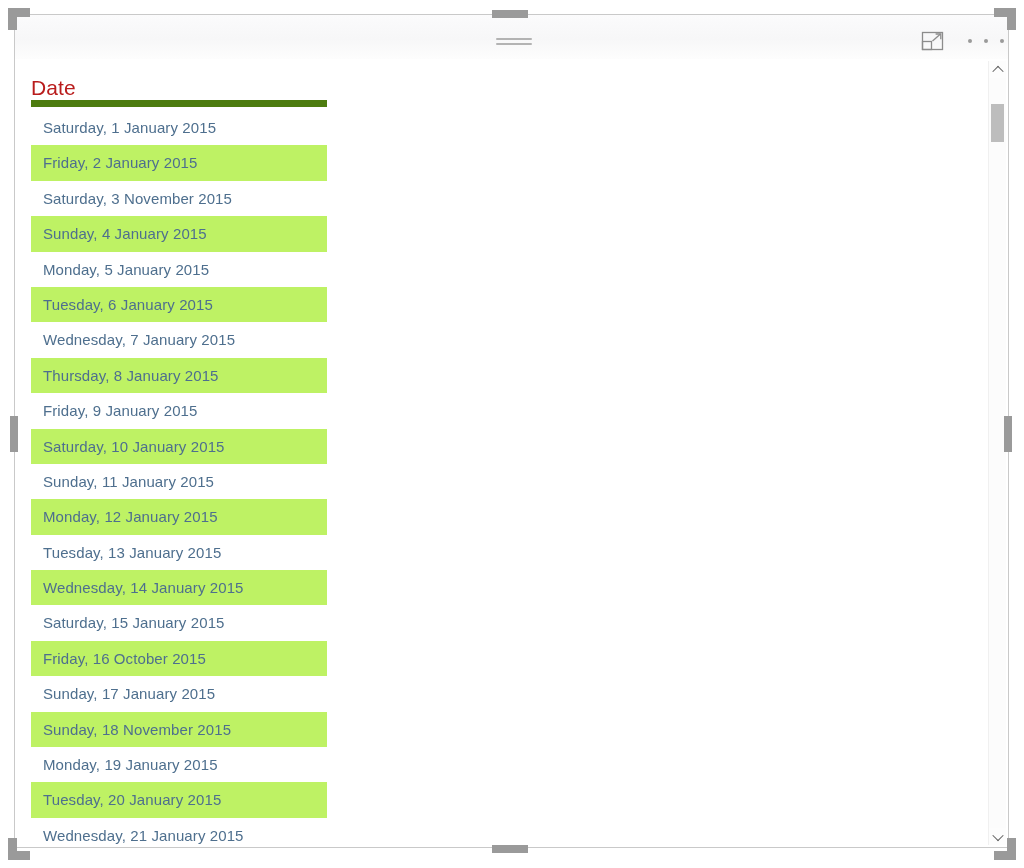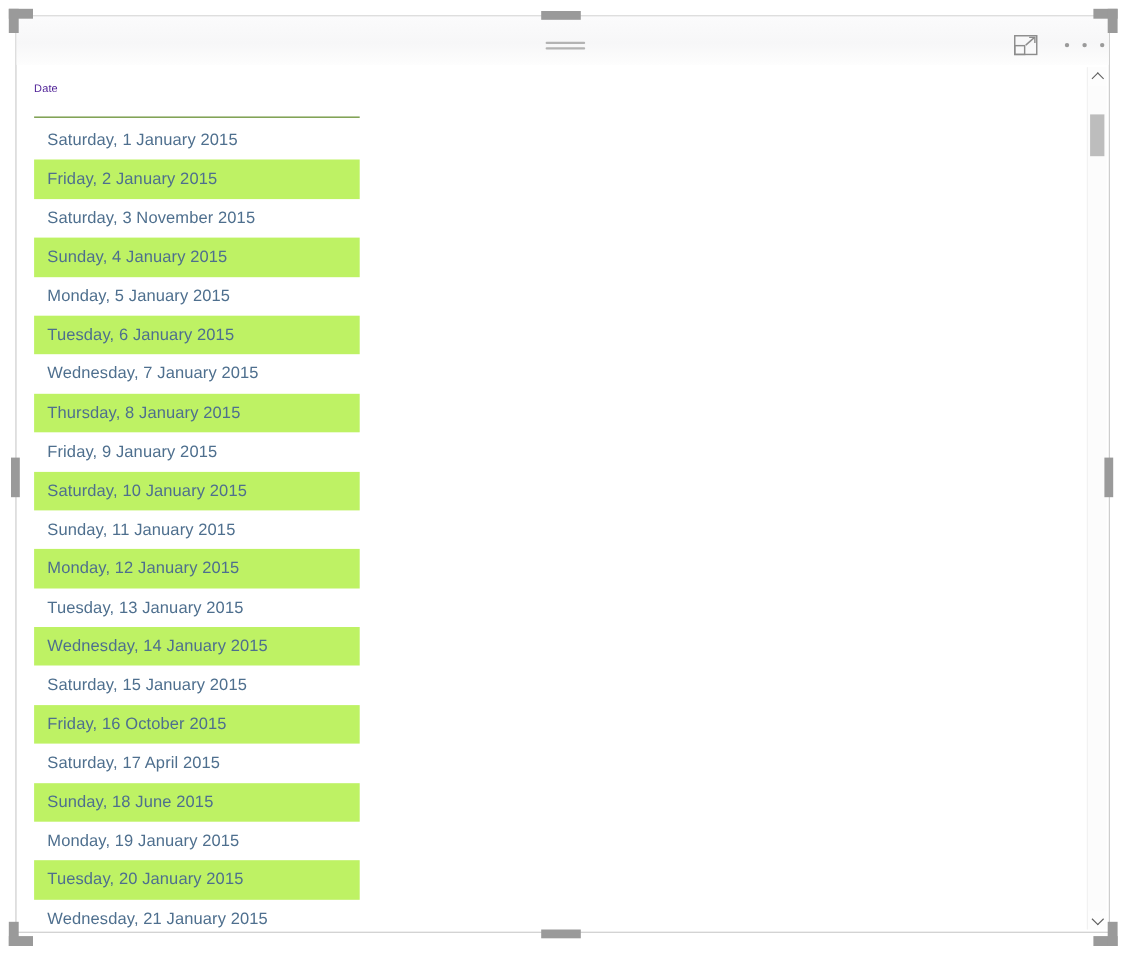--- a/index.html
+++ b/index.html
@@ -90,24 +90,24 @@
     bottom: 0;
     overflow: hidden;
   }
 
   #col-header-date {
     position: absolute;
     left: 16px;
     top: 12px;
     width: 296px;
     height: 36px;
-    color: #4c1d95;
-    font-size: 10px;
+    color: #b91c1c;
+    font-size: 21px;
     letter-spacing: .1px;
-    border-bottom: 1px solid #4d7c0f;
+    border-bottom: 7px solid #4d7c0f;
     box-sizing: border-box;
     padding-top: 5px;
     cursor: pointer;
   }
 
   #rows {
     position: absolute;
     left: 16px;
     top: 51px;
     width: 296px;
@@ -229,22 +229,22 @@
         <div class="row">Wednesday, 7 January 2015</div>
         <div class="row banded">Thursday, 8 January 2015</div>
         <div class="row">Friday, 9 January 2015</div>
         <div class="row banded">Saturday, 10 January 2015</div>
         <div class="row">Sunday, 11 January 2015</div>
         <div class="row banded">Monday, 12 January 2015</div>
         <div class="row">Tuesday, 13 January 2015</div>
         <div class="row banded">Wednesday, 14 January 2015</div>
         <div class="row">Saturday, 15 January 2015</div>
         <div class="row banded">Friday, 16 October 2015</div>
-        <div class="row">Saturday, 17 April 2015</div>
-        <div class="row banded">Sunday, 18 June 2015</div>
+        <div class="row">Sunday, 17 January 2015</div>
+        <div class="row banded">Sunday, 18 November 2015</div>
         <div class="row">Monday, 19 January 2015</div>
         <div class="row banded">Tuesday, 20 January 2015</div>
         <div class="row">Wednesday, 21 January 2015</div>
       </div>
   </div>
 
   <div id="table-scrollbar">
     <div id="scroll-up-arrow">
       <div class="chev up"></div>
     </div>

